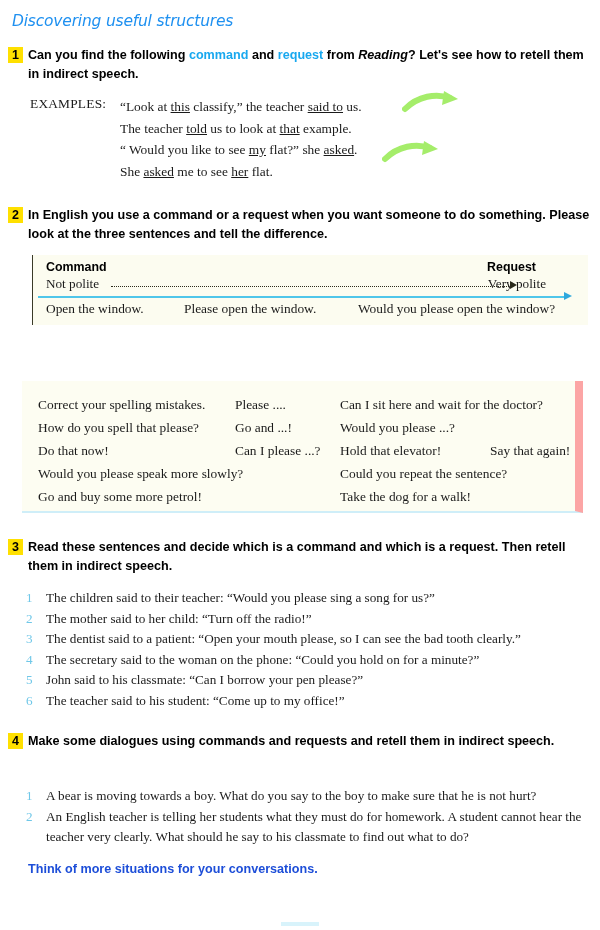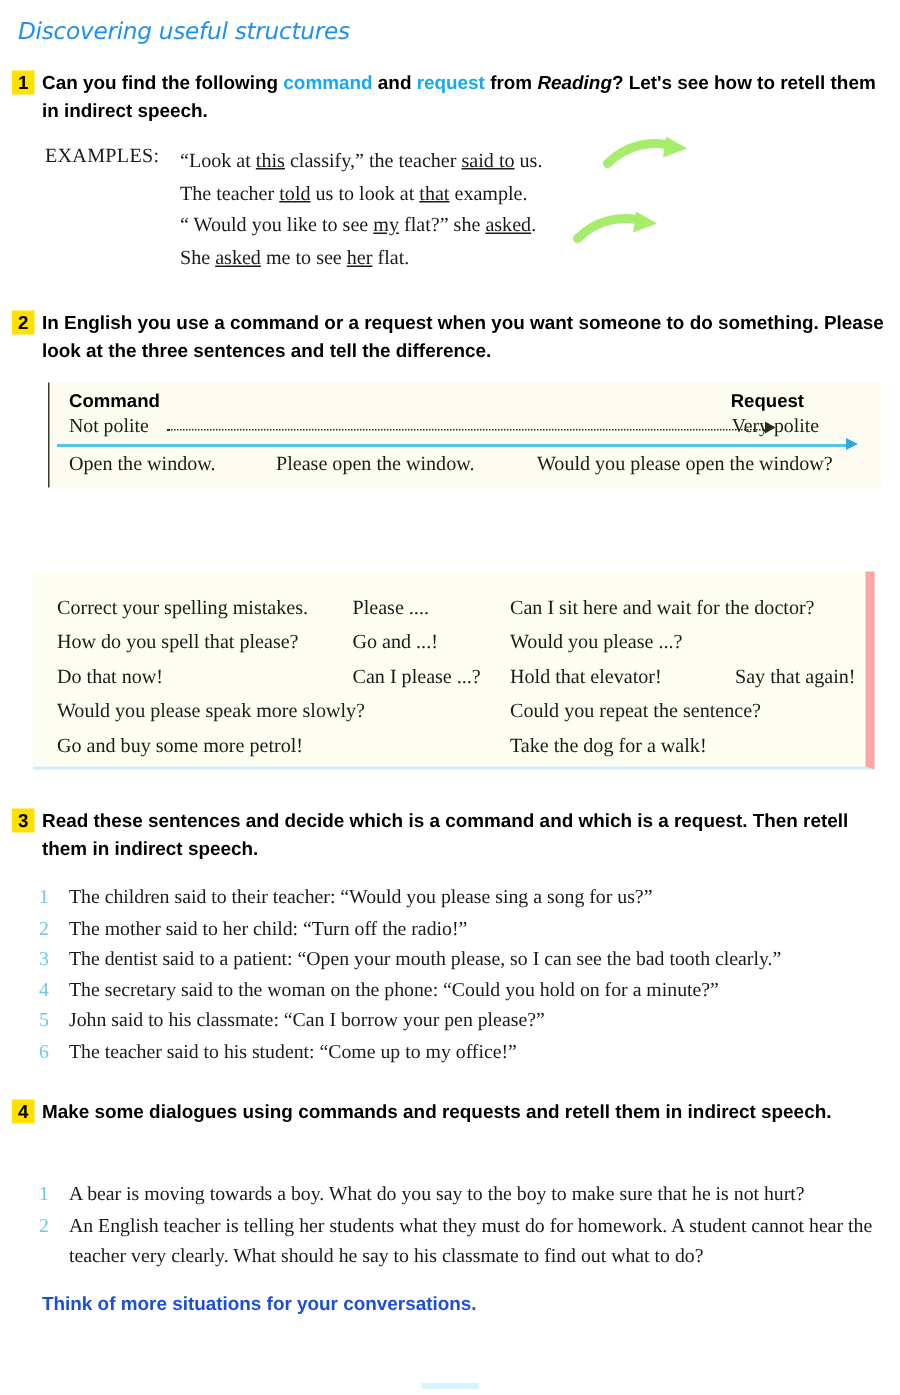--- a/index.html
+++ b/index.html
@@ -200,21 +200,21 @@
   }
 
   
   .expr-box {
     position: absolute;
     left: 22px;
     top: 381px;
     width: 561px;
     height: 132px;
     background: #fdfdf2;
-    border-right: 6px solid #fca5a5;
+    border-right: 8px solid #fca5a5;
     border-bottom: 2px solid #cfeef8;
     box-sizing: border-box;
   }
   .expr-line {
     position: absolute;
     font-family: "Liberation Serif", serif;
     font-size: 13.4px;
     color: #1a1a1a;
     white-space: nowrap;
   }

